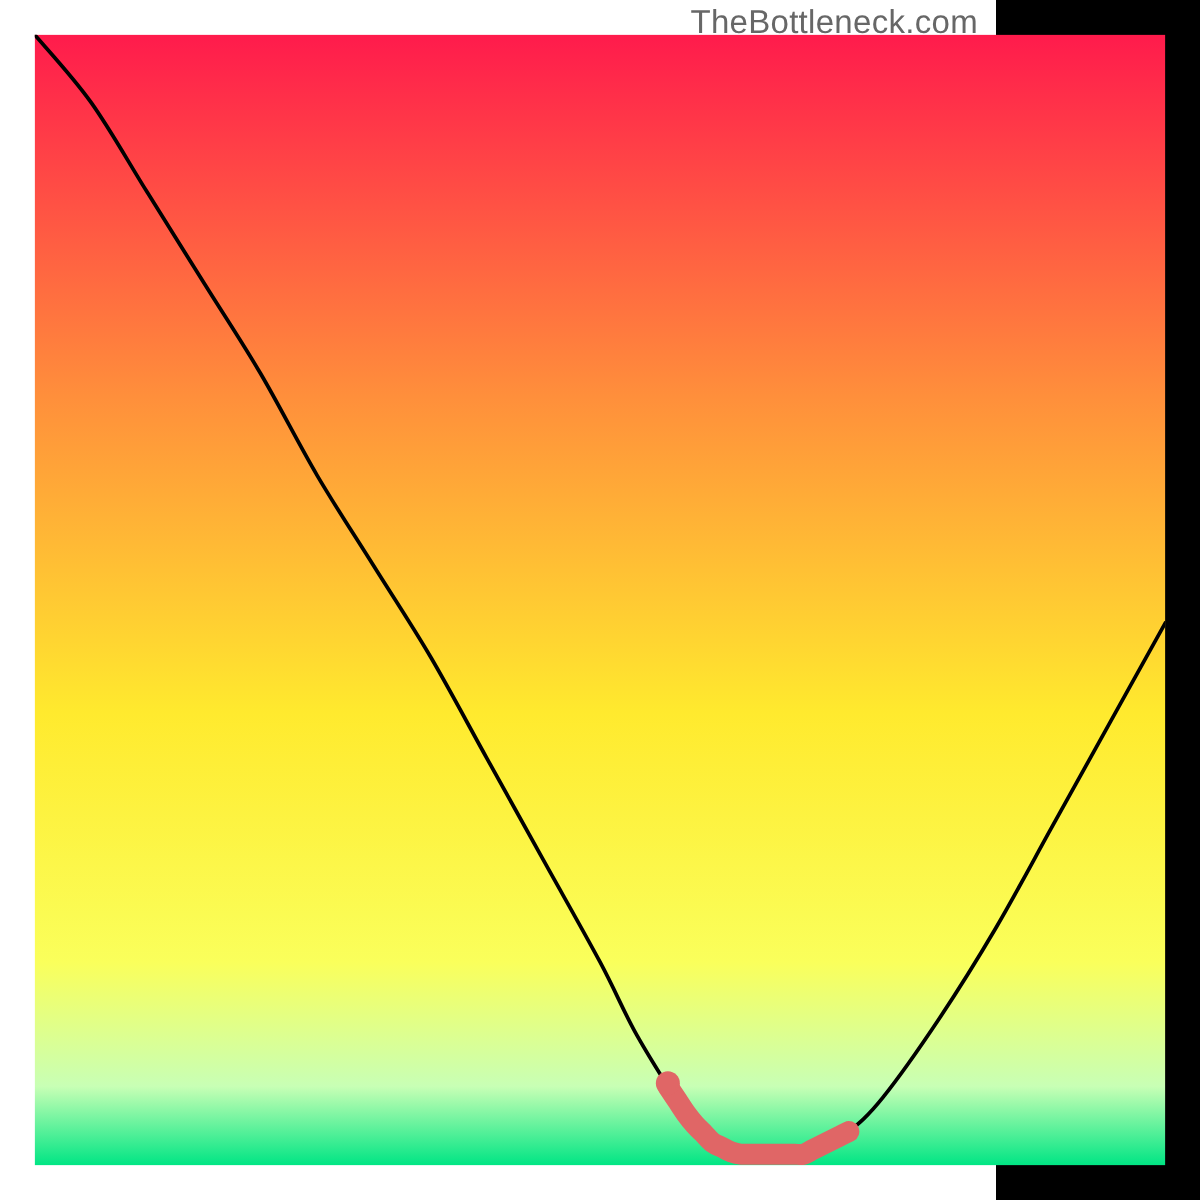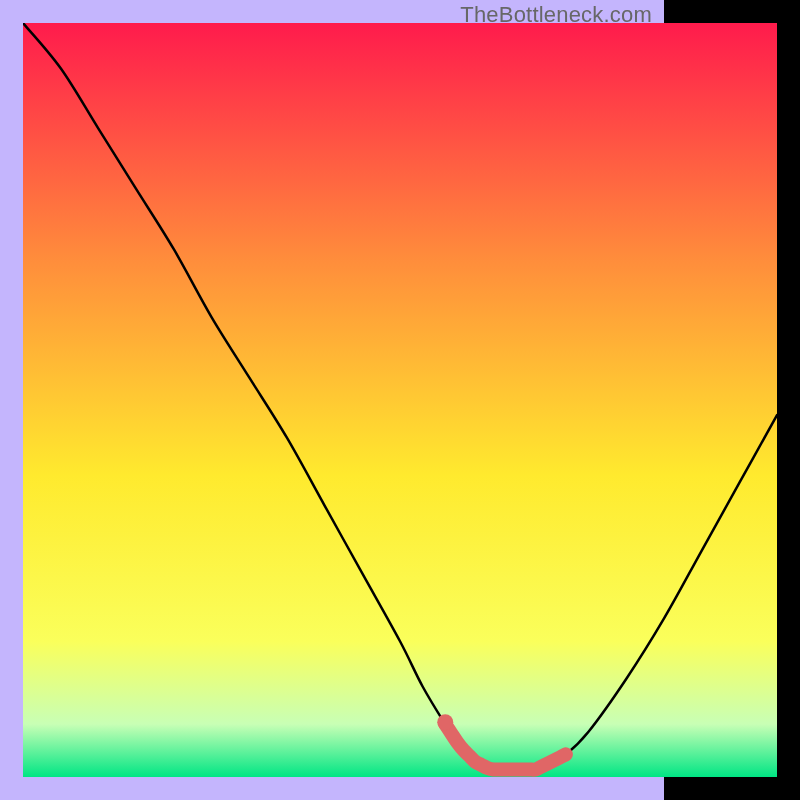--- a/index.html
+++ b/index.html
@@ -9,21 +9,21 @@
     height: 800px;
     background: #000;
     overflow: hidden;
   }
   .frame {
     position: absolute;
     left: 0;
     top: 0;
     width: 664px;
     height: 800px;
-    background: #c4b5fd;
+    background: #ffffff;
   }
   .plot {
     position: absolute;
     left: 23px;
     top: 23px;
     width: 754px;
     height: 754px;
     overflow: hidden;
   }
   .watermark {

